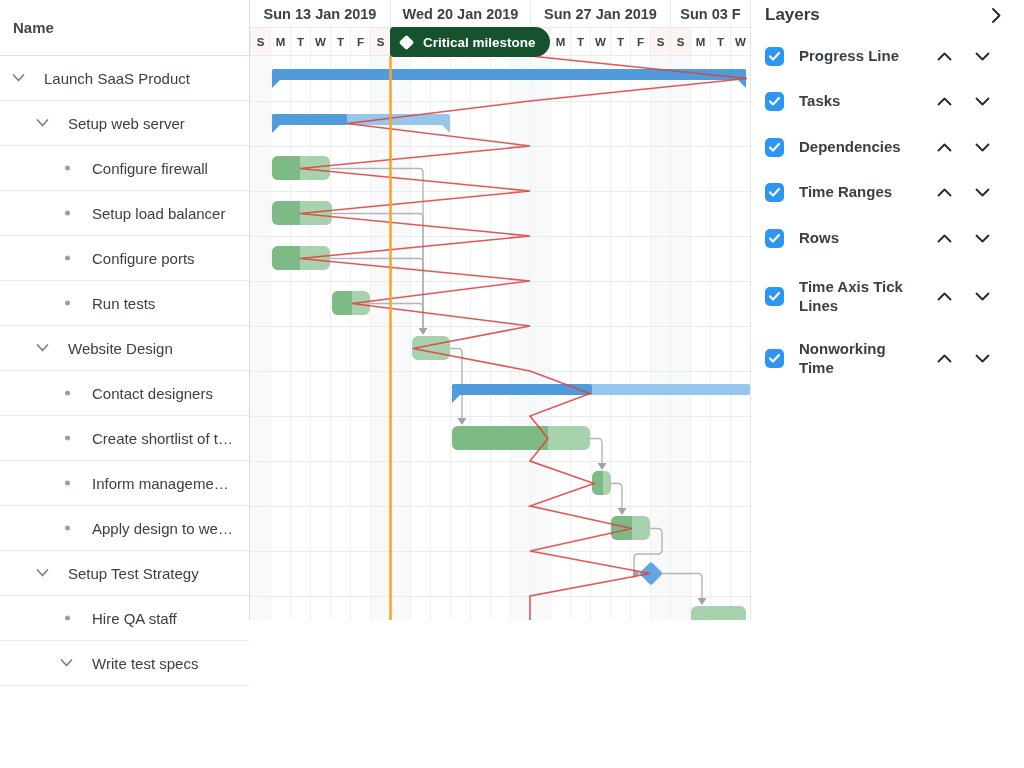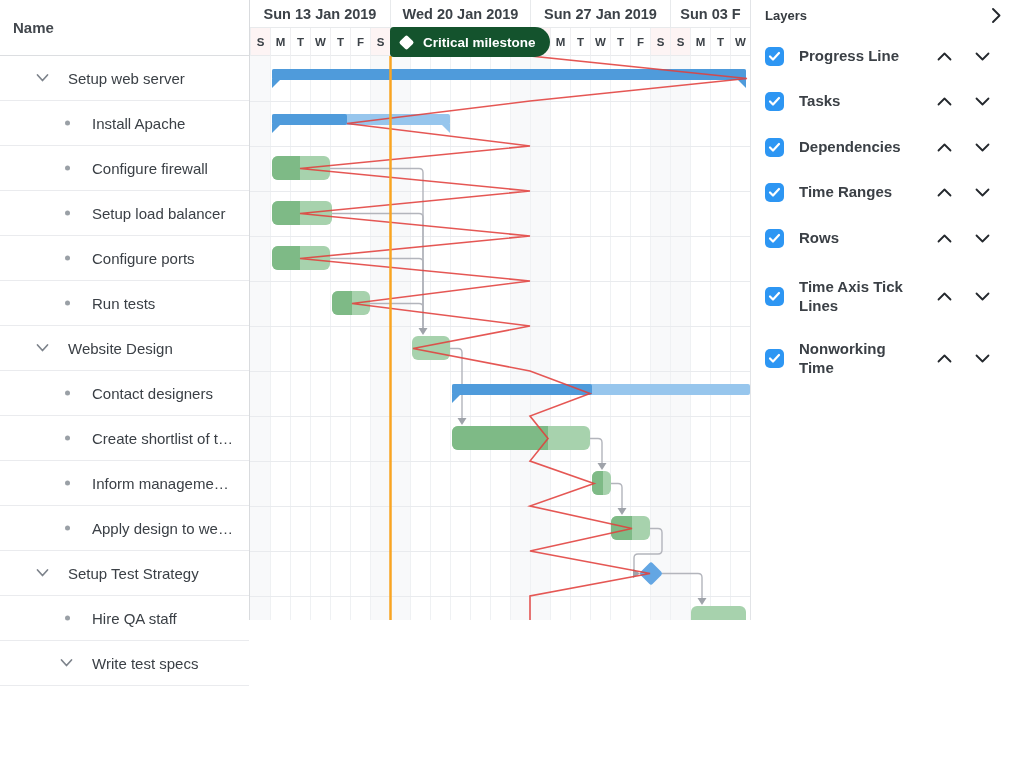--- a/index.html
+++ b/index.html
@@ -29,50 +29,54 @@
   #badge{position:absolute;top:27px;height:30px;border-radius:4px 16px 16px 4px;color:#fff;
          display:flex;align-items:center;padding:0 14px 0 11px;font-size:13.5px;font-weight:bold;
          z-index:5;box-sizing:border-box;white-space:nowrap;}
   #badge-diamond{width:11px;height:11px;background:#fff;border-radius:2px;transform:rotate(45deg);
                  margin-right:11px;flex:none;}
   #body-svg{position:absolute;left:0;top:56px;}
   
   #right-panel{position:absolute;left:751px;top:0;width:273px;height:768px;background:#fff;}
   #rp-header{position:absolute;left:14px;right:22px;top:2px;height:26px;display:flex;
              justify-content:space-between;align-items:center;}
-  #rp-title{font-size:13px;font-weight:bold;color:#363b40;}
+  #rp-title{font-size:17px;font-weight:bold;color:#363b40;}
   .layer-row{position:absolute;left:14px;right:32px;display:flex;align-items:center;font-weight:bold;}
   .checkbox{width:19px;height:19px;border-radius:5px;flex:none;display:flex;align-items:center;
             justify-content:center;cursor:pointer;}
   .layer-label{margin-left:15px;font-size:15px;color:#3b4046;line-height:1.25;width:124px;}
   .layer-btn{width:20px;height:20px;flex:none;display:flex;align-items:center;justify-content:center;
              cursor:pointer;}
   .layer-btn.up{margin-left:auto;}
   .layer-btn.down{margin-left:18px;}
 </style>
 </head>
 <body>
 
 <div id="app">
   <div id="left-panel">
     <div id="left-header">
       <span>Name</span>
     </div>
     <div id="left-rows">
         <div class="task-row">
+          <span class="expander" style="left:12px">
+         <svg width="13" height="9" viewBox="0 0 13 9">
+              <polyline points="1.5,1.5 6.5,7 11.5,1.5" fill="none" stroke="#7e848c" stroke-width="1.7" stroke-linecap="round" stroke-linejoin="round"></polyline>
+            </svg>
+          </span>
+            <span class="task-label" style="left:44px">Launch SaaS Product</span>
+          </div>
+        <div class="task-row">
           <span class="expander" style="left:36px">
          <svg width="13" height="9" viewBox="0 0 13 9">
               <polyline points="1.5,1.5 6.5,7 11.5,1.5" fill="none" stroke="#7e848c" stroke-width="1.7" stroke-linecap="round" stroke-linejoin="round"></polyline>
             </svg>
           </span>
             <span class="task-label" style="left:68px">Setup web server</span>
-          </div>
-        <div class="task-row">
-          <span class="expander bullet" style="left:65px"></span>
-            <span class="task-label" style="left:92px">Install Apache</span>
           </div>
         <div class="task-row">
           <span class="expander bullet" style="left:65px"></span>
             <span class="task-label" style="left:92px">Configure firewall</span>
           </div>
         <div class="task-row">
           <span class="expander bullet" style="left:65px"></span>
             <span class="task-label" style="left:92px">Setup load balancer</span>
           </div>
         <div class="task-row">

